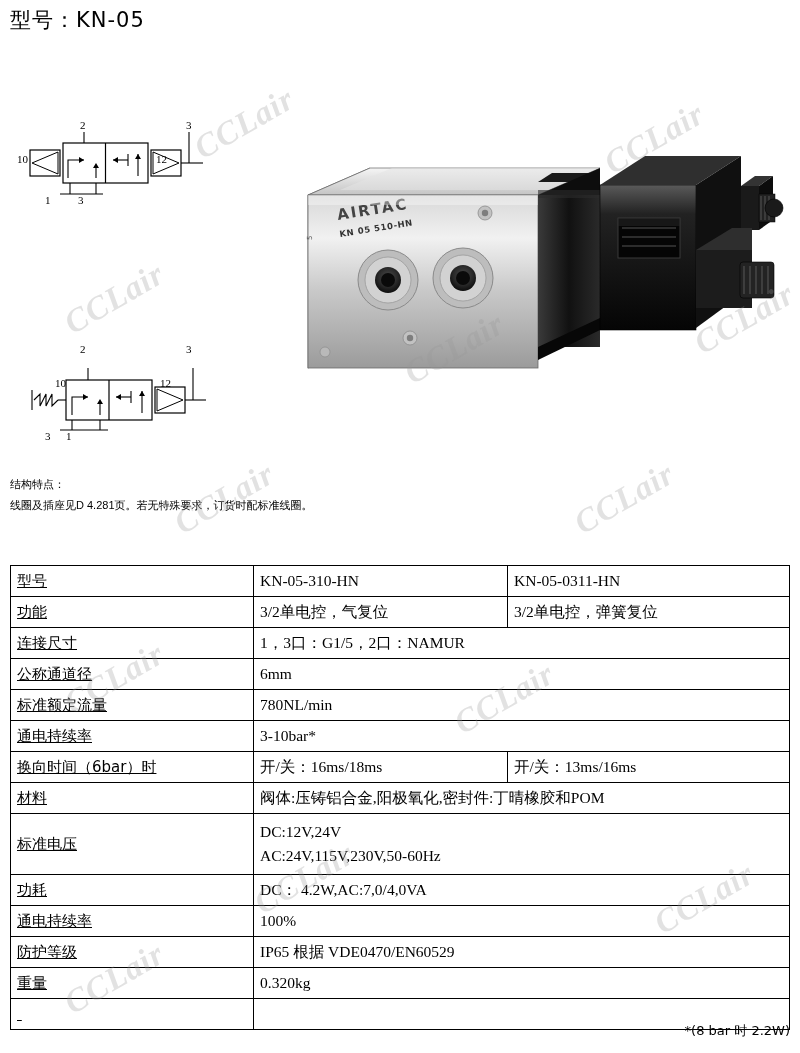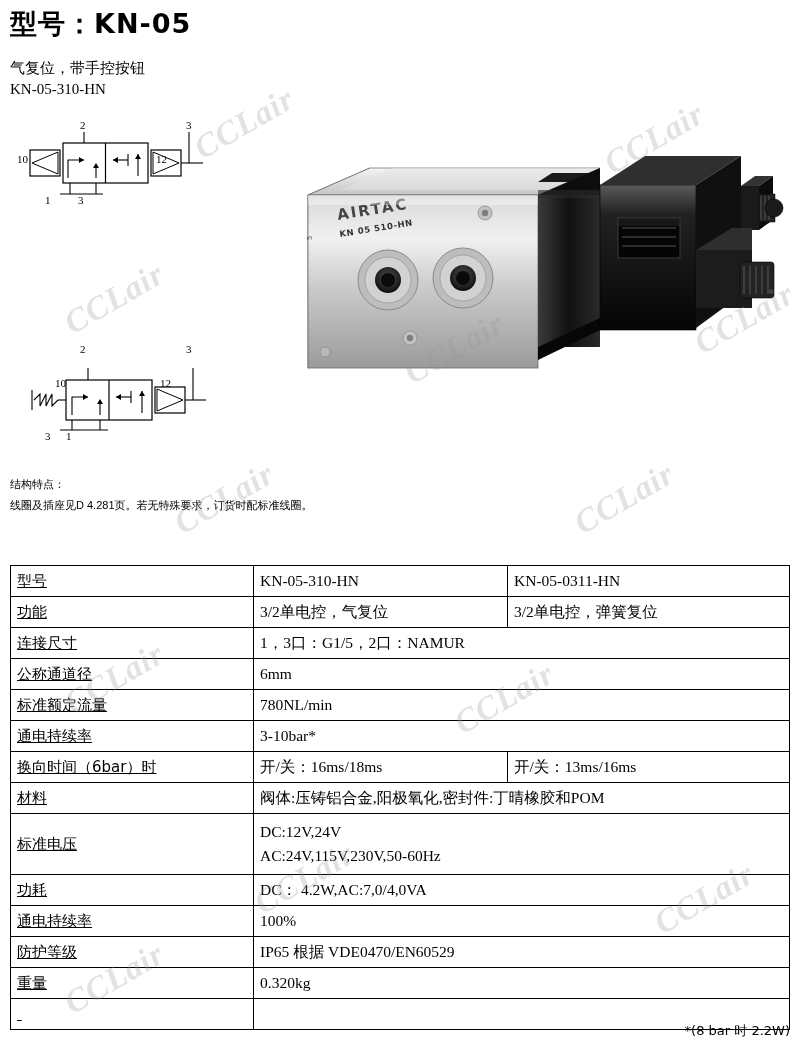--- a/index.html
+++ b/index.html
@@ -35,22 +35,22 @@
     pointer-events: none;
     z-index: 50;
     letter-spacing: 1px;
   }
 
   
   .title {
     position: absolute;
     left: 10px;
     top: 6px;
-    font-size: 27px;
-    font-weight: bold;
+    font-size: 21px;
+    font-weight: normal;
     font-family: "DejaVu Sans", sans-serif;
     letter-spacing: 1px;
     text-align: right;
   }
 
   
   .desc-block { position: absolute; left: 10px; font-size: 15px; line-height: 21px; font-family: "DejaVu Sans", sans-serif;}
   .desc-block .code { font-family: "Liberation Serif", serif; font-size: 15px; }
 
   
@@ -103,24 +103,20 @@
   
   .photo { position: absolute; left: 300px; top: 90px; width: 490px; height: 330px; }
 </style>
 </head>
 <body>
 
 <div class="page">
 
   <div class="title">型号：KN-05</div>
 
-  <div class="desc-block" style="top:58px;">
-    <div>气复位，带手控按钮</div>
-    <div class="code">KN-05-310-HN</div>
-  </div>
 
   <div class="symbol" style="left:8px; top:118px;">
     <svg width="210" height="110" viewBox="0 0 210 110">
 
       <text x="72" y="11" font-family="Liberation Serif, serif" font-size="11">2</text>
       <text x="178" y="11" font-family="Liberation Serif, serif" font-size="11">3</text>
       <text x="9" y="45" font-family="Liberation Serif, serif" font-size="11">10</text>
       <text x="148" y="45" font-family="Liberation Serif, serif" font-size="11">12</text>
       <text x="37" y="86" font-family="Liberation Serif, serif" font-size="11">1</text>
       <text x="70" y="86" font-family="Liberation Serif, serif" font-size="11">3</text>

